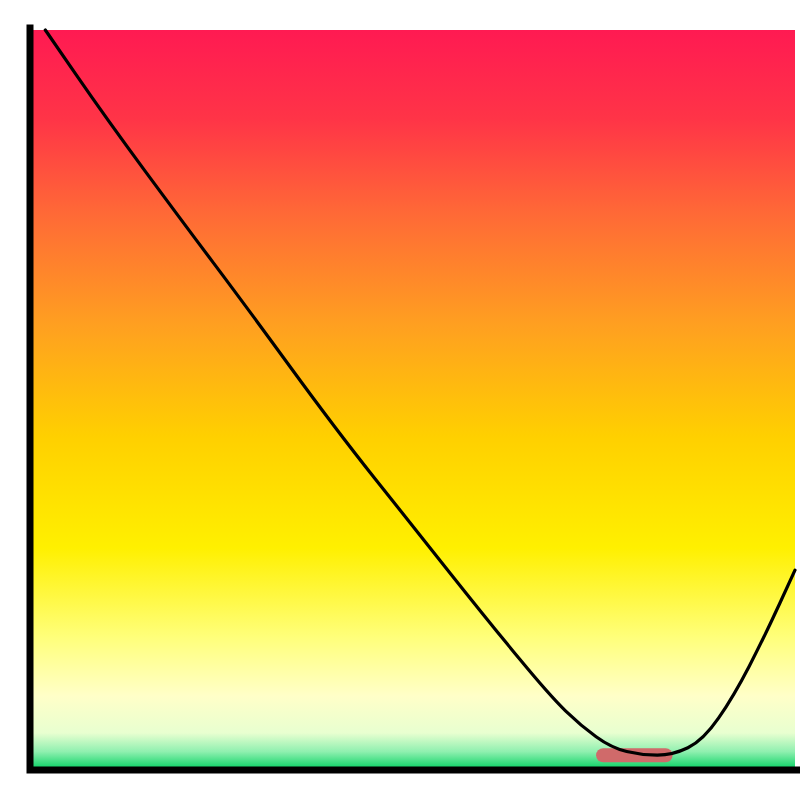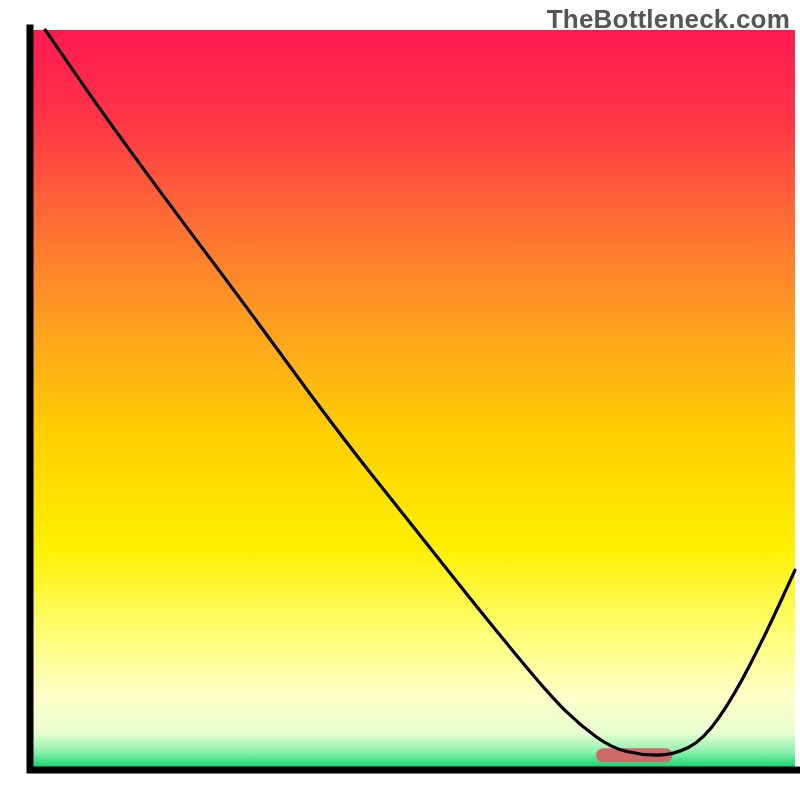--- a/index.html
+++ b/index.html
@@ -55,14 +55,13 @@
         </linearGradient>
     </defs>
     <g id="plot-group">
         <rect x="30" y="30" width="765" height="740" fill="url(#bg-grad)"></rect>
         <rect x="596.1" y="748.2" width="76.5" height="14" rx="7" ry="7" fill="#d06a6a"></rect>
         <path d="M 45.3 30 Q 45.3 30 75.9 74.39999999999998 Q 106.5 118.79999999999995 144.75 170.59999999999997 Q 183 222.39999999999998 213.60000000000002 263.1 Q 244.20000000000002 303.8 290.1 366.7 Q 336 429.59999999999997 374.25 477.69999999999993 Q 412.5 525.8 450.75 573.9 Q 489 622 519.6 659 Q 550.2 696 565.5 710.8 Q 580.8 725.6 596.0999999999999 736.7 Q 611.4 747.8 626.7 751.5 Q 642 755.2 657.3 755.2 Q 672.6 755.2 687.9000000000001 747.8 Q 703.2 740.4 718.5 718.2 Q 733.8000000000001 696 749.1 666.4 Q 764.4 636.8 779.7 603.5 T 795 570.2" fill="none" stroke="#000000" stroke-width="3.2" stroke-linecap="round" stroke-linejoin="round"></path>
         <path d="M 30 28 L 30 770 L 797 770" fill="none" stroke="#000000" stroke-width="7" stroke-linecap="square"></path>
       </g>
   </svg>
 
-  <div class="watermark">TheBottleneck.com</div>
 </div>
 
 </body></html>

